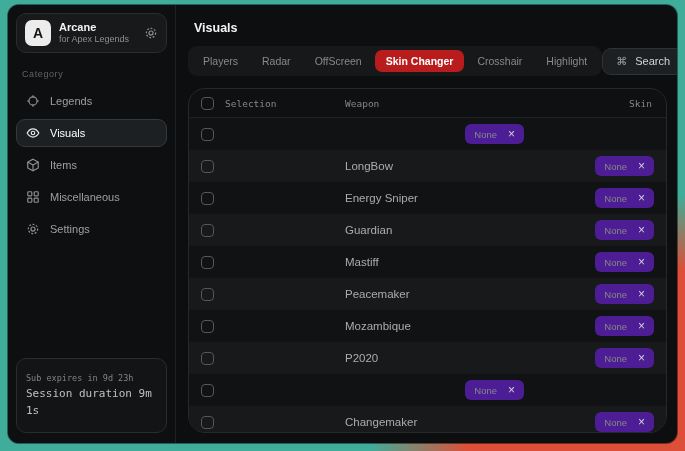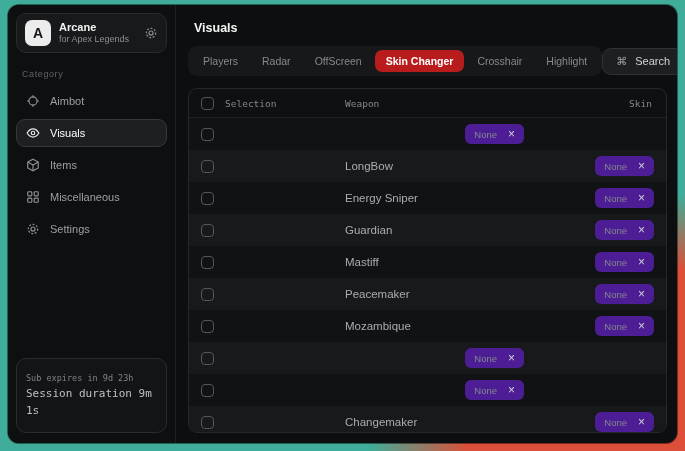--- a/index.html
+++ b/index.html
@@ -44,21 +44,21 @@
   .main{flex:1;display:flex;flex-direction:column;padding:10px 10px 10px 12px;box-sizing:border-box;min-width:0;}
   .page-title{font-size:12.5px;font-weight:bold;color:#F2F3F3;margin:6px 0 11px 6px;}
   .toolbar{display:flex;align-items:center;justify-content:space-between;margin-bottom:12px;}
   .tabs{display:flex;gap:2px;background:#16181A;border-radius:9px;padding:4px;}
   .tab{padding:5px 11px;font-size:10.5px;color:#87898B;border-radius:7px;white-space:nowrap;cursor:default;}
   .tab.active{background:#b91c1c;color:#FFFFFF;font-weight:bold;}
   .search-btn{display:flex;align-items:center;gap:8px;background:#1D2022;border:1px solid #2F3335;
     border-radius:9px;padding:6px 13px;color:#D2D5D6;font-size:11px;cursor:default;}
   .cmd-glyph{font-size:11px;color:#9B9EA0;}
   
-  .table{flex:1;border:1px solid #26292B;border-radius:9px;background:#0E1011;
+  .table{flex:1;border:1px solid #26292B;border-radius:17px;background:#0E1011;
     overflow:hidden;display:flex;flex-direction:column;min-height:0;}
   .t-head{display:grid;grid-template-columns:36px 110px 1fr 130px;align-items:center;height:28px;
     flex:none;border-bottom:1px solid #1F2224;
     font-family:"DejaVu Sans Mono", monospace;font-size:9.5px;color:#84888A;}
   .t-rows{flex:1;min-height:0;}
   .t-row{display:grid;grid-template-columns:36px 110px 1fr 130px;align-items:center;height:32px;}
   .t-rows > div.t-row:nth-of-type(odd){background:#101213;}
   .t-rows > div.t-row:nth-of-type(even){background:#17191A;}
   .checkbox{width:13px;height:13px;border:1.5px solid #54585B;border-radius:4px;
     margin-left:12px;box-sizing:border-box;background:transparent;cursor:default;}
@@ -100,21 +100,21 @@
         <div class="nav-item">
           <span class="icon">
             <svg viewBox="0 0 24 24" fill="none" stroke="currentColor" stroke-width="2">
               <circle cx="12" cy="12" r="7"></circle>
               <line x1="12" y1="2" x2="12" y2="6"></line>
               <line x1="12" y1="18" x2="12" y2="22"></line>
               <line x1="2" y1="12" x2="6" y2="12"></line>
               <line x1="18" y1="12" x2="22" y2="12"></line>
             </svg>
           </span>
-          <span>Aimbot</span>
+          <span>Legends</span>
         </div>
 
         <div class="nav-item active">
           <span class="icon">
             <svg viewBox="0 0 24 24" fill="none" stroke="currentColor" stroke-width="2">
               <path d="M2 12s4-7 10-7 10 7 10 7-4 7-10 7-10-7-10-7z"></path>
               <circle cx="12" cy="12" r="3"></circle>
             </svg>
           </span>
           <span>Visuals</span>
@@ -274,20 +274,21 @@
               <span class="skin-badge">
                 <span class="skin-value">None</span>
                 <span class="skin-clear">×</span>
               </span>
             </span>
           </div>
 
           <div class="t-row">
             <span class="checkbox"></span>
             <span></span>
+            <span class="col-weapon weapon-name">P2020</span>
             <span class="col-skin">
               <span class="skin-badge">
                 <span class="skin-value">None</span>
                 <span class="skin-clear">×</span>
               </span>
             </span>
           </div>
 
           <div class="t-row">
             <span class="checkbox"></span>

